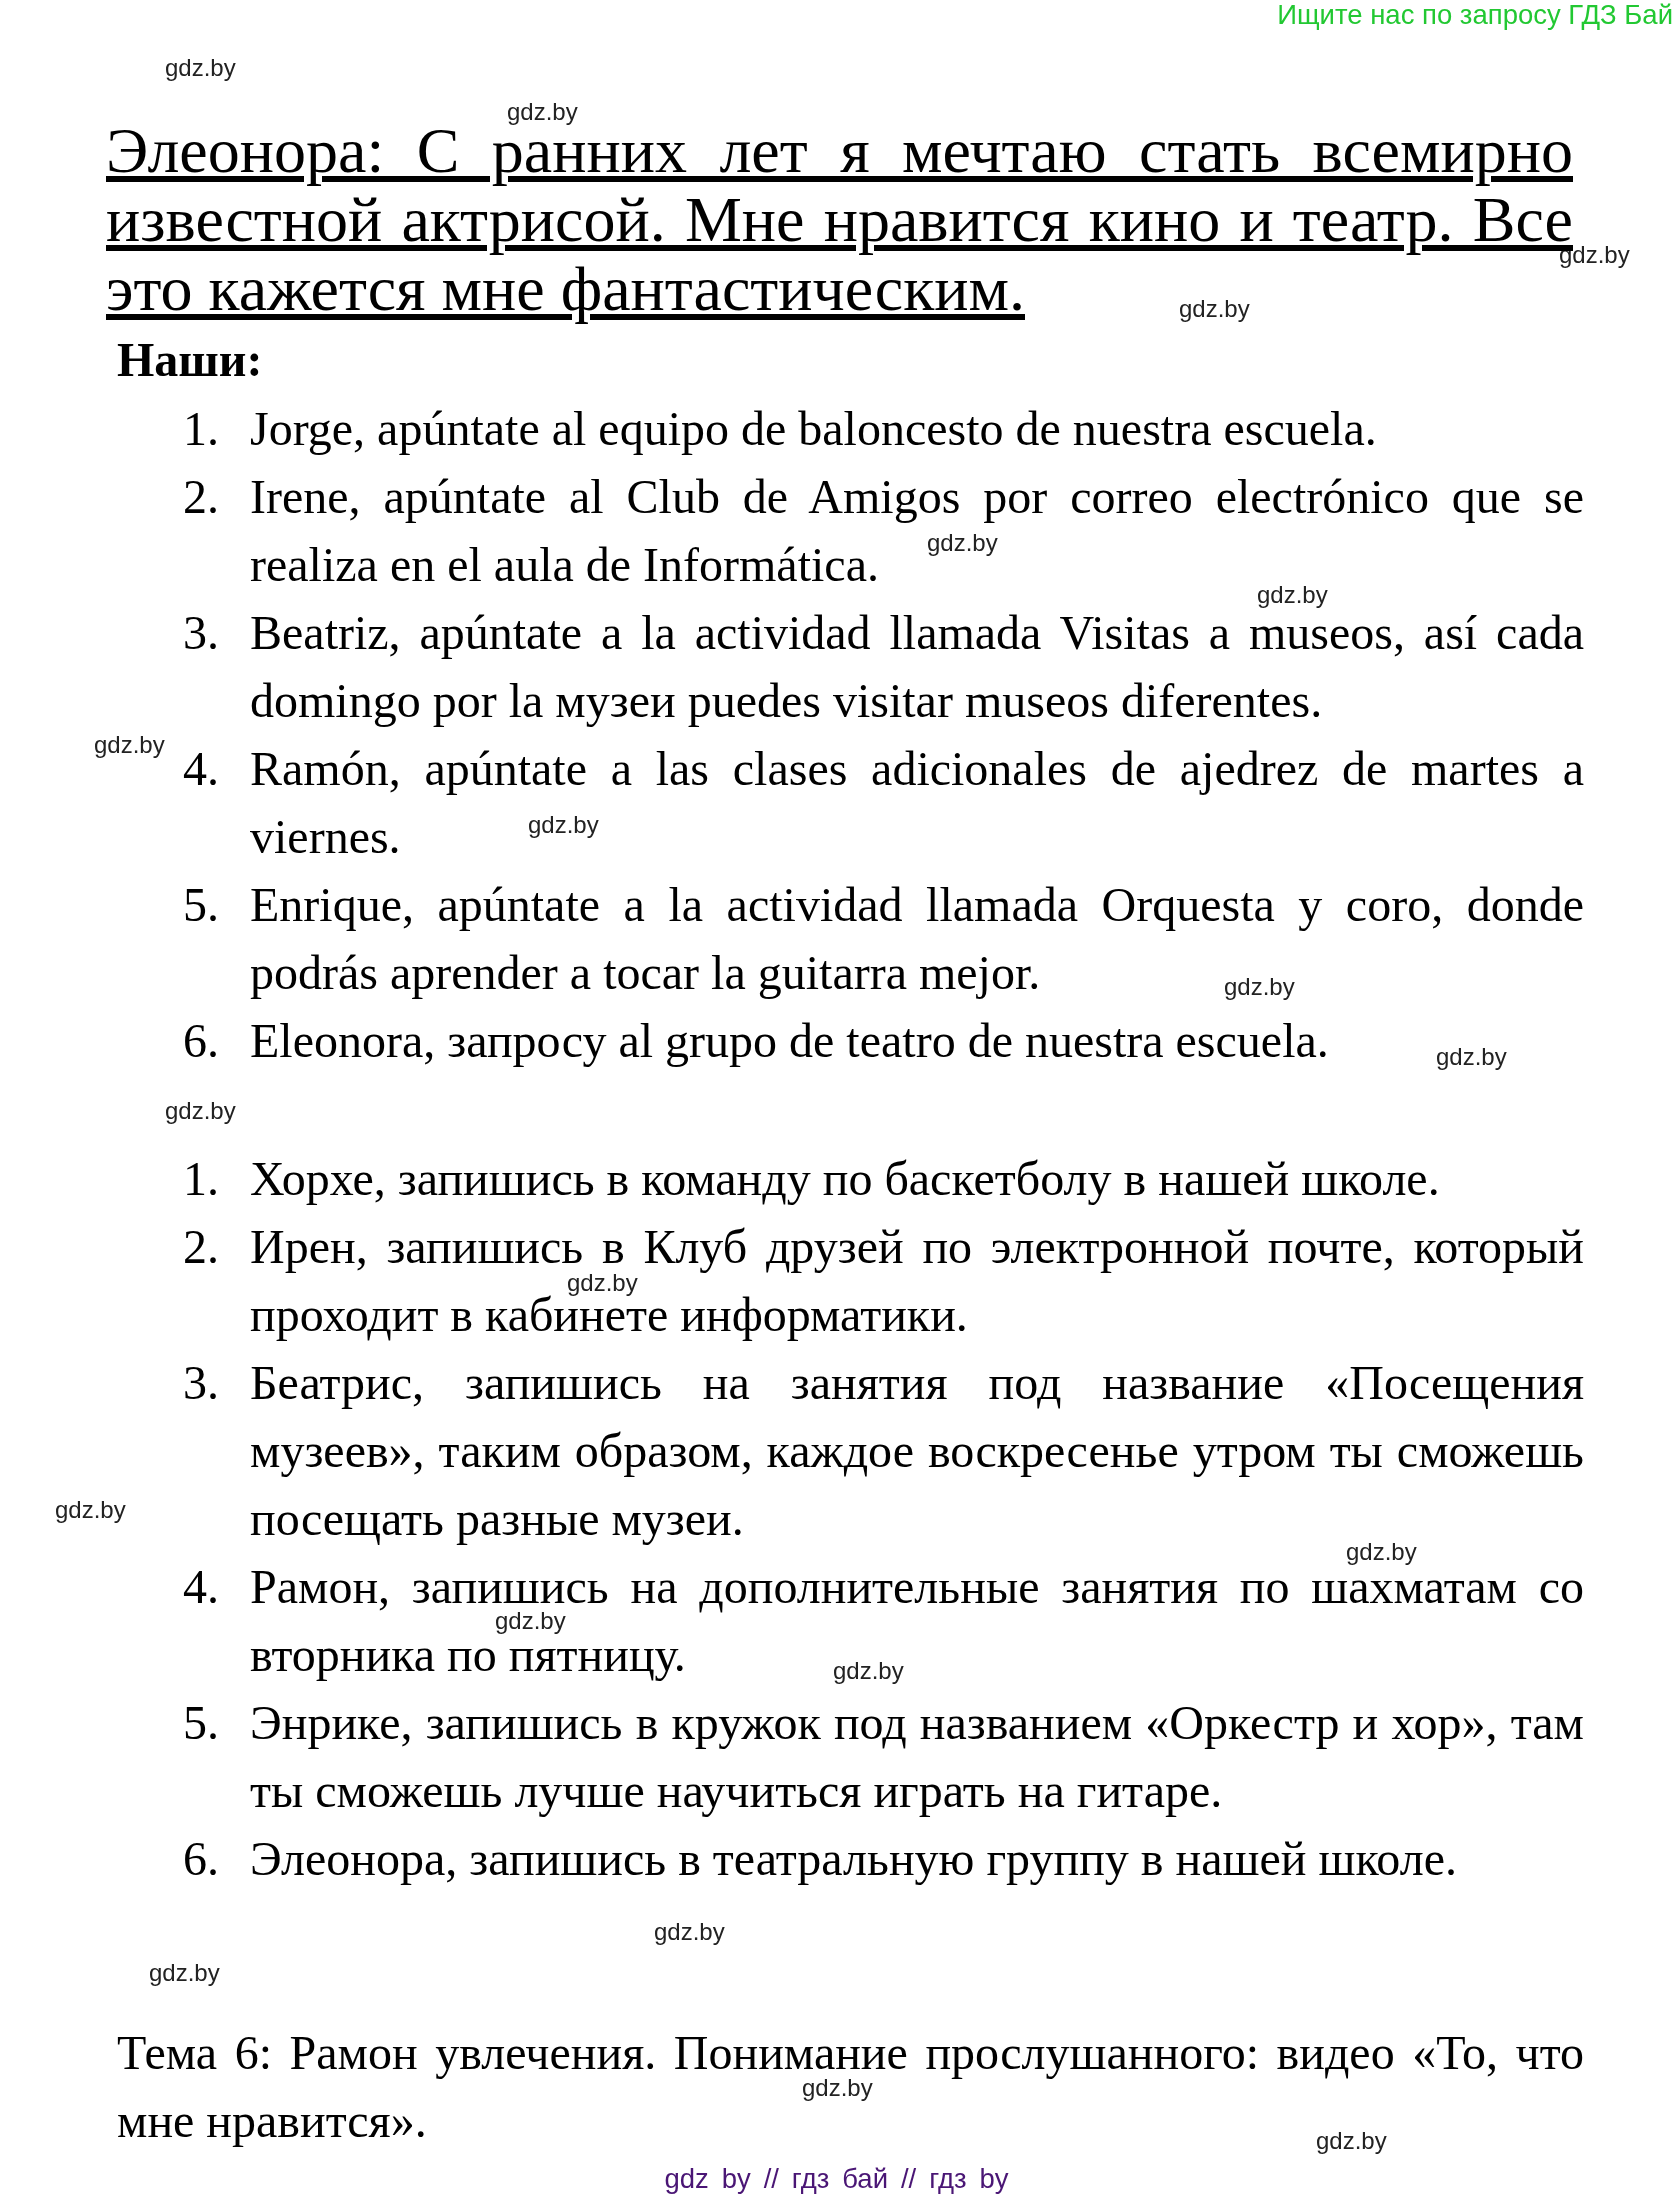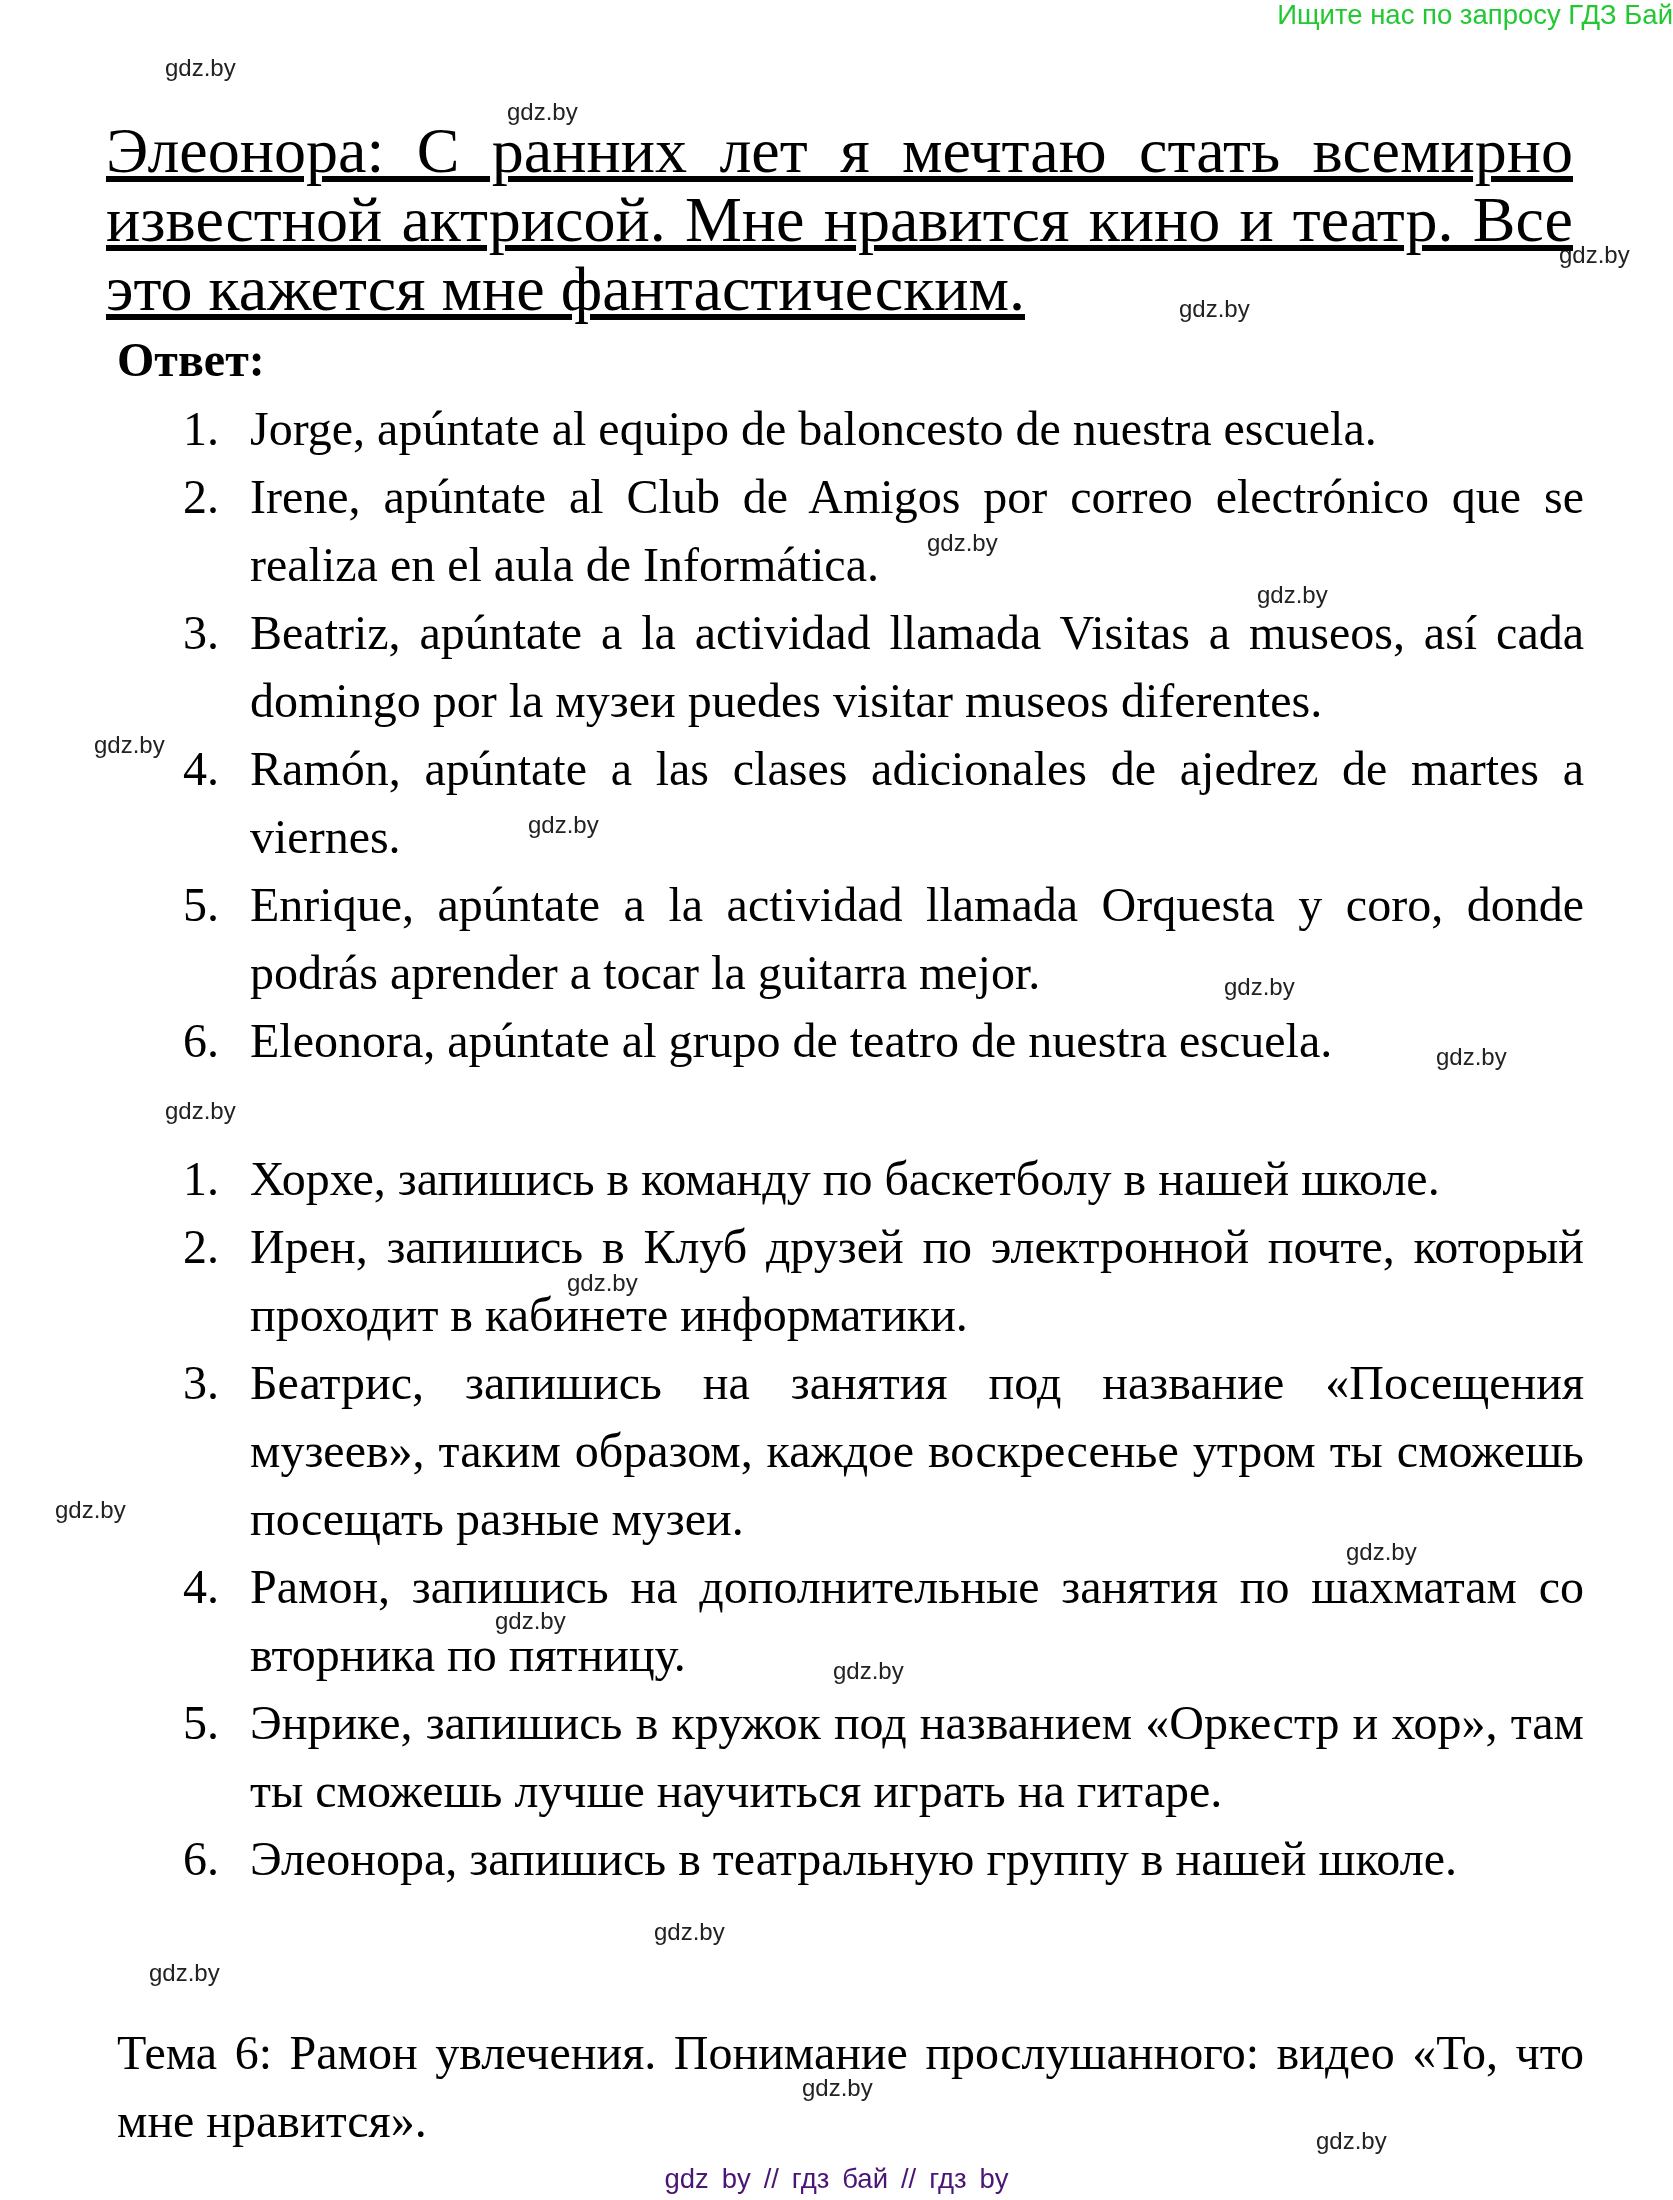--- a/index.html
+++ b/index.html
@@ -45,29 +45,29 @@
 <div class="wm" style="left:1346px;top:1539px;">gdz.by</div>
 <div class="wm" style="left:495px;top:1608px;">gdz.by</div>
 <div class="wm" style="left:833px;top:1658px;">gdz.by</div>
 <div class="wm" style="left:654px;top:1919px;">gdz.by</div>
 <div class="wm" style="left:149px;top:1960px;">gdz.by</div>
 <div class="wm" style="left:802px;top:2075px;">gdz.by</div>
 <div class="wm" style="left:1316px;top:2128px;">gdz.by</div>
 
 <div class="para" style="top:116px;">Элеонора: С ранних лет я мечтаю стать всемирно известной актрисой. Мне нравится кино и театр. Все это кажется мне фантастическим.</div>
 
-<div class="heading">Ответ:</div>
+<div class="heading">Наши:</div>
 
 <ul class="list" style="top:395px;">
   <li class="li"><span class="num">1.</span><span>Jorge, apúntate al equipo de baloncesto de nuestra escuela.</span></li>
   <li class="li"><span class="num">2.</span><span>Irene, apúntate al Club de Amigos por correo electrónico que se realiza en el aula de Informática.</span></li>
   <li class="li"><span class="num">3.</span><span>Beatriz, apúntate a la actividad llamada Visitas a museos, así cada domingo por la музеи puedes visitar museos diferentes.</span></li>
   <li class="li"><span class="num">4.</span><span>Ramón, apúntate a las clases adicionales de ajedrez de martes a viernes.</span></li>
   <li class="li"><span class="num">5.</span><span>Enrique, apúntate a la actividad llamada Orquesta y coro, donde podrás aprender a tocar la guitarra mejor.</span></li>
-  <li class="li"><span class="num">6.</span><span>Eleonora, apúntate al grupo de teatro de nuestra escuela.</span></li>
+  <li class="li"><span class="num">6.</span><span>Eleonora, запросу al grupo de teatro de nuestra escuela.</span></li>
 </ul>
 
 <ul class="list" style="top:1145px;">
   <li class="li"><span class="num">1.</span><span>Хорхе, запишись в команду по баскетболу в нашей школе.</span></li>
   <li class="li"><span class="num">2.</span><span>Ирен, запишись в Клуб друзей по электронной почте, который проходит в кабинете информатики.</span></li>
   <li class="li"><span class="num">3.</span><span>Беатрис, запишись на занятия под название «Посещения музеев», таким образом, каждое воскресенье утром ты сможешь посещать разные музеи.</span></li>
   <li class="li"><span class="num">4.</span><span>Рамон, запишись на дополнительные занятия по шахматам со вторника по пятницу.</span></li>
   <li class="li"><span class="num">5.</span><span>Энрике, запишись в кружок под названием «Оркестр и хор», там ты сможешь лучше научиться играть на гитаре.</span></li>
   <li class="li"><span class="num">6.</span><span>Элеонора, запишись в театральную группу в нашей школе.</span></li>
 </ul>

